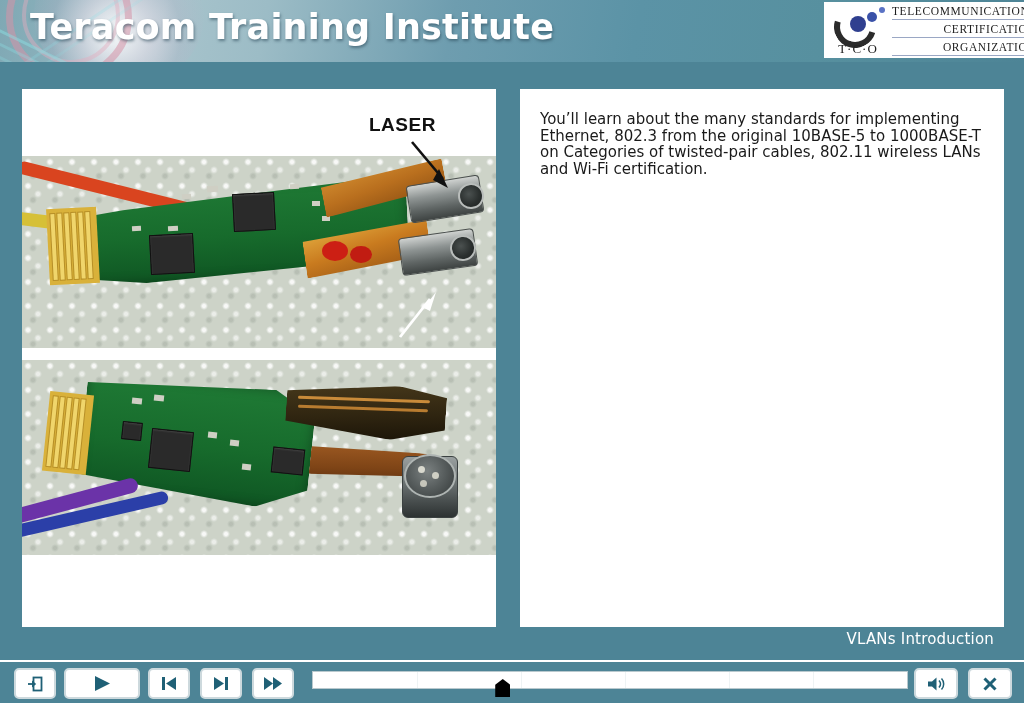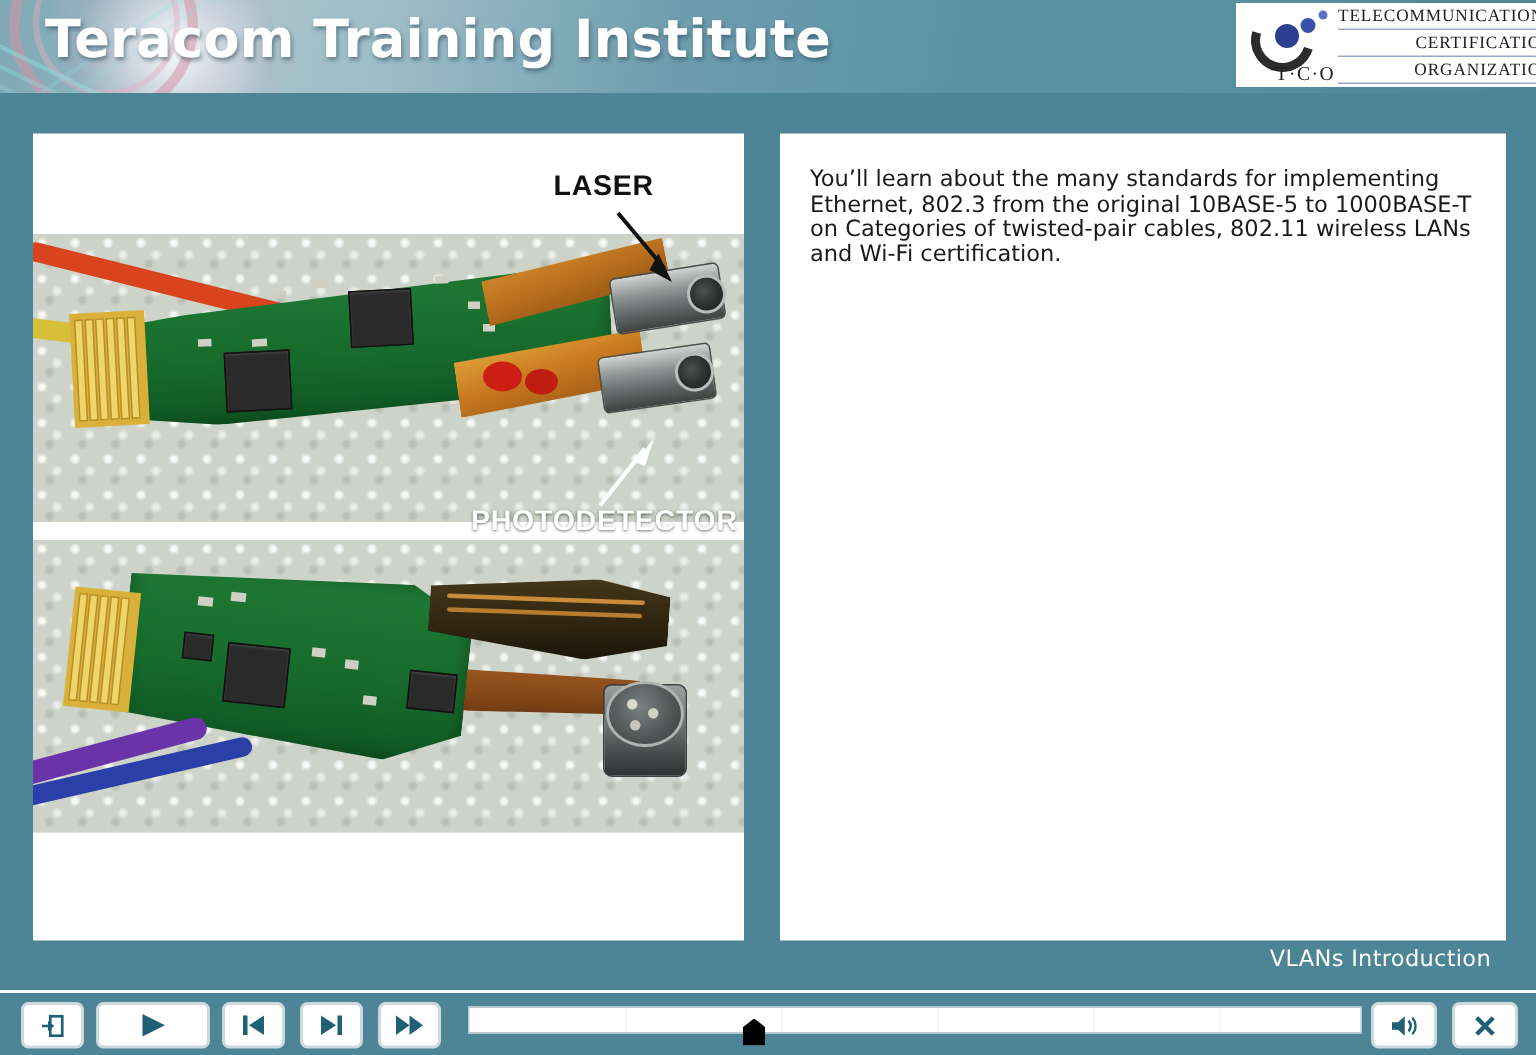--- a/index.html
+++ b/index.html
@@ -120,21 +120,21 @@
   }
   #tco-mark .dotsml {
     position: absolute; left: 55px; top: 5px;
     width: 6px; height: 6px; border-radius: 50%;
     background: #5a72c4;
   }
   #tco-mark .tco-letters {
     position: absolute;
     left: 2px; bottom: 1px;
     width: 64px;
-    text-align: right;
+    text-align: center;
     font-family: "Liberation Serif", serif;
     font-size: 13px;
     letter-spacing: 1px;
     color: #222;
   }
   #tco-words {
     flex: 1 1 auto;
     padding-right: 4px;
     display: flex;
     flex-direction: column;
@@ -496,21 +496,20 @@
                   transform: rotate(-15deg); transform-origin:0 50%;"></div>
 
       <div class="cable" style="left:-10px; top:166px; width:160px; height:13px; background:#2b3fa8;
                   transform: rotate(-13deg); transform-origin:0 50%;"></div>
     </div>
 
     <svg id="photo-arrow" viewBox="0 0 46 48">
       <line x1="4" y1="45" x2="34" y2="7" stroke="#ffffff" stroke-width="2.8"></line>
       <polygon points="28,16 40,0 34,19" fill="#ffffff"></polygon>
     </svg>
-    <div id="photo-label">PHOTODETECTOR</div>
   </div>
 
   <div id="right-panel">
     <p>You’ll learn about the many standards for implementing Ethernet, 802.3 from the original 10BASE-5 to 1000BASE-T on Categories of twisted-pair cables, 802.11 wireless LANs and Wi-Fi certification.</p>
   </div>
 
   <div id="course-label">VLANs Introduction</div>
 
   <div id="controlbar">
 

